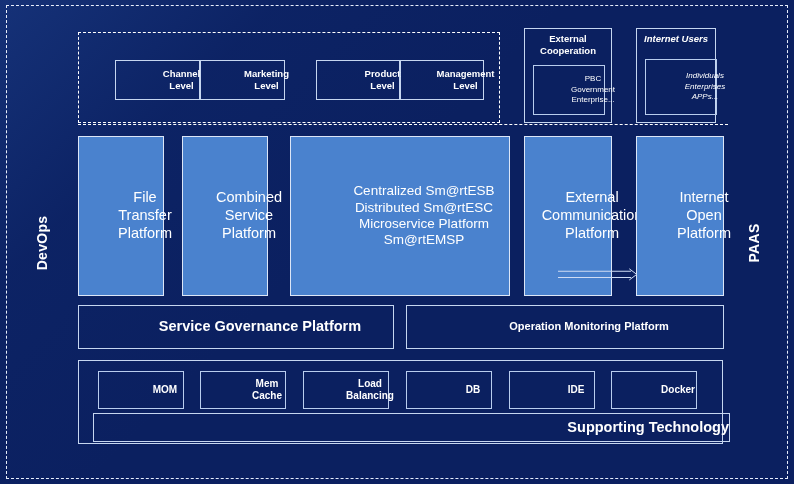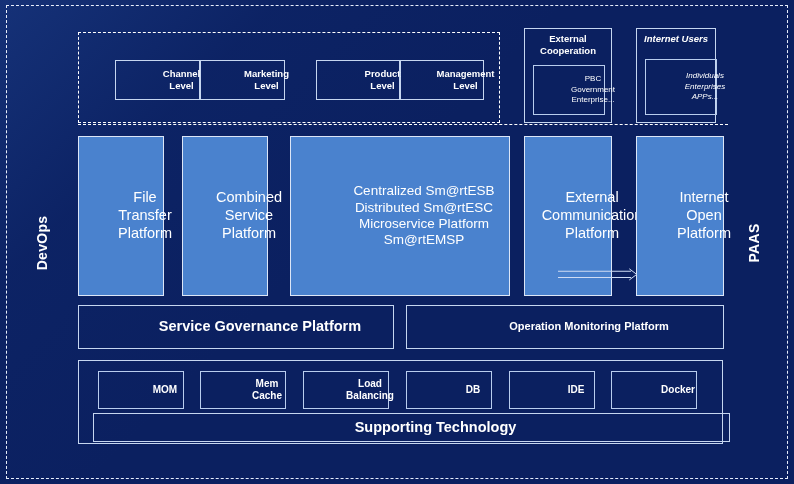--- a/index.html
+++ b/index.html
@@ -95,21 +95,21 @@
   .gov-right{left:406px;top:305px;width:318px;height:44px;font-size:11px;}
 
   
   .tech-container{
     left:78px;top:360px;width:645px;height:84px;
     border:1.5px solid #c6d6f0;
   }
   .tech-box{top:371px;width:86px;height:38px;font-size:10px;}
   .support-bar{
     left:93px;top:413px;width:637px;height:29px;
-    font-size:14.5px;font-weight:bold;
+    font-size:14.5px;font-weight:bold;justify-content:flex-end;
   }
 
   
   .side-arrow{width:46px;}
   .side-arrow svg{display:block;width:100%;height:100%;}
   .side-arrow .alabel{
     position:absolute;left:0;top:0;width:100%;height:100%;
     display:flex;align-items:center;justify-content:center;
     pointer-events:none;
   }

